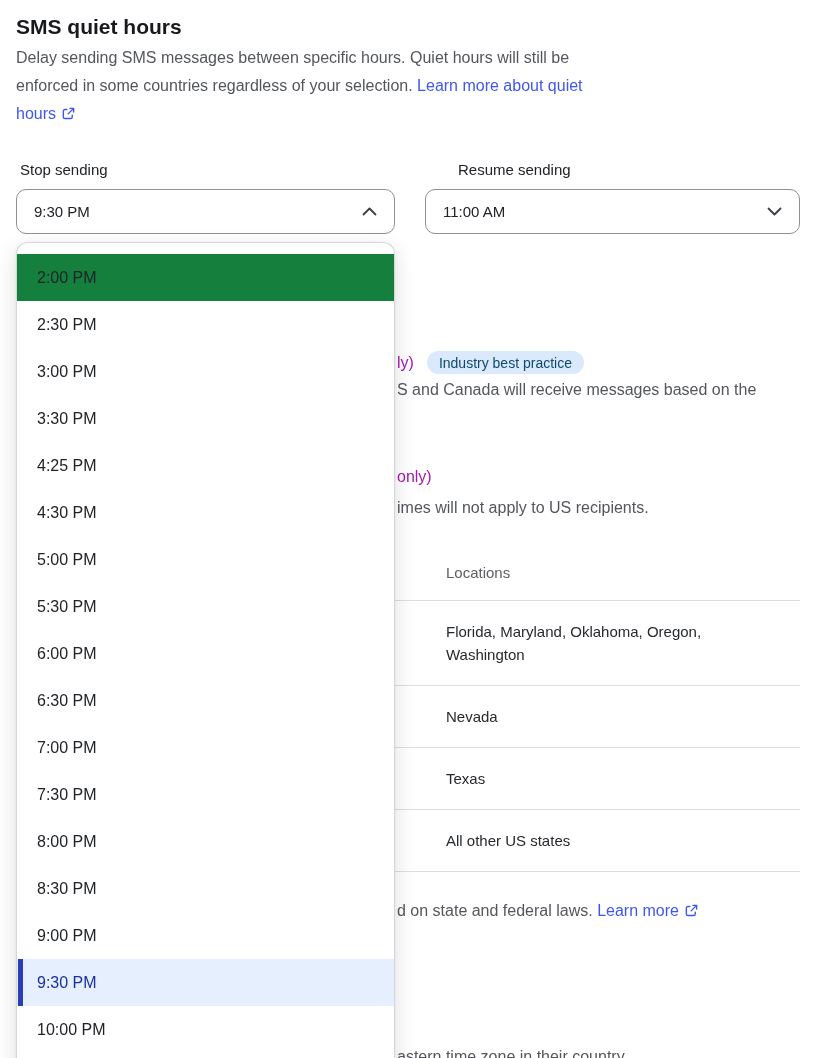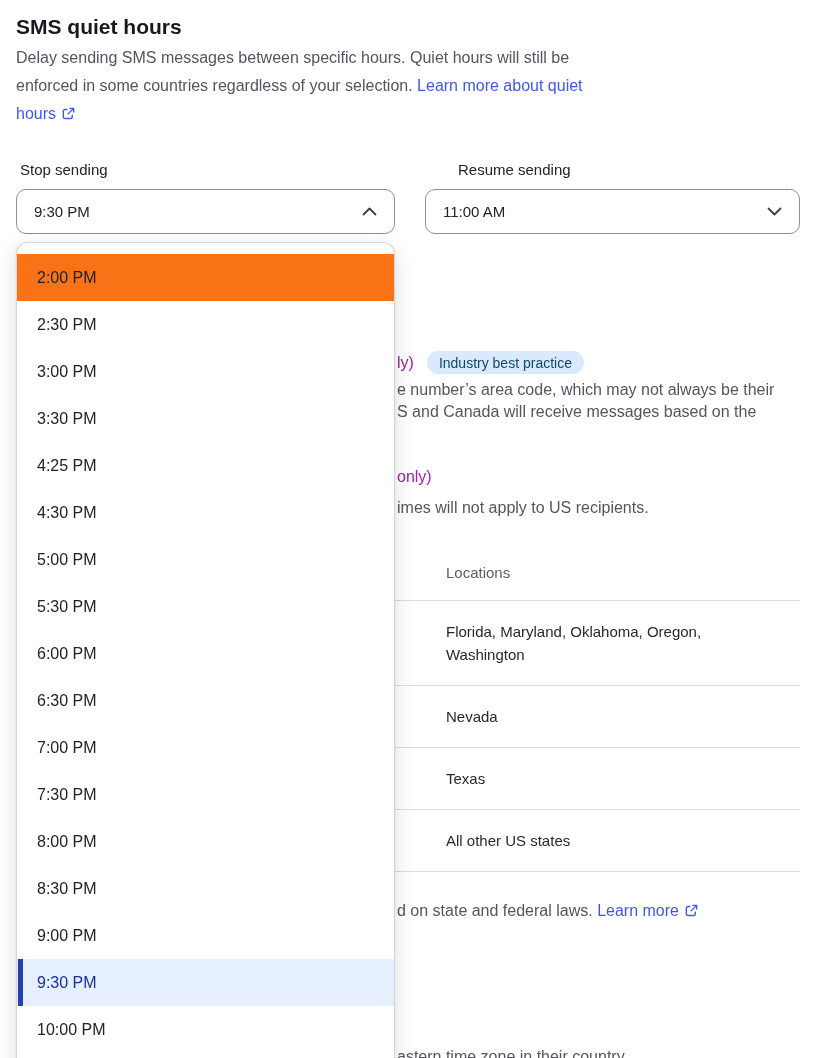--- a/index.html
+++ b/index.html
@@ -62,40 +62,39 @@
     position:absolute;left:16px;top:242px;width:379px;height:830px;z-index:10;
     background:#ffffff;border:1px solid #d4d6d9;border-bottom:none;
     border-radius:12px 12px 0 0;
     box-shadow:0 6px 22px rgba(0,0,0,0.13),0 1px 3px rgba(0,0,0,0.07);
     padding-top:11px;box-sizing:border-box;overflow:hidden;
   }
   .dd-item{
     position:relative;height:47px;display:flex;align-items:center;padding-left:20px;
     font-size:16px;color:#202327;cursor:pointer;
   }
-  .dd-item.hovered{background:#f97316;}
+  .dd-item.hovered{background:#15803d;}
   .dd-item.selected{background:#e5effd;color:#1c2fa0;}
   .dd-item.selected::before{
     content:"";position:absolute;left:1px;top:0;bottom:0;width:4.5px;background:#2b3db4;
   }
 </style>
 </head>
 <body>
 
 <div class="canvas">
 
   <div class="bg-layer">
 
     <div class="frag opt1-row">
       <span class="frag-dark">ly)</span>
       <span class="badge">Industry best practice</span>
     </div>
 
     <div class="frag frag-gray desc1">
-      <span>e number’s area code, which may not always be their</span>
       <span>S and Canada will receive messages based on the</span>
     </div>
 
     <div class="frag frag-dark opt2">only)</div>
     <div class="frag frag-gray desc2">imes will not apply to US recipients.</div>
 
     <div class="loc-table">
       <div class="loc-header">Locations</div>
       <div id="loc-rows">
           <div class="loc-row">

